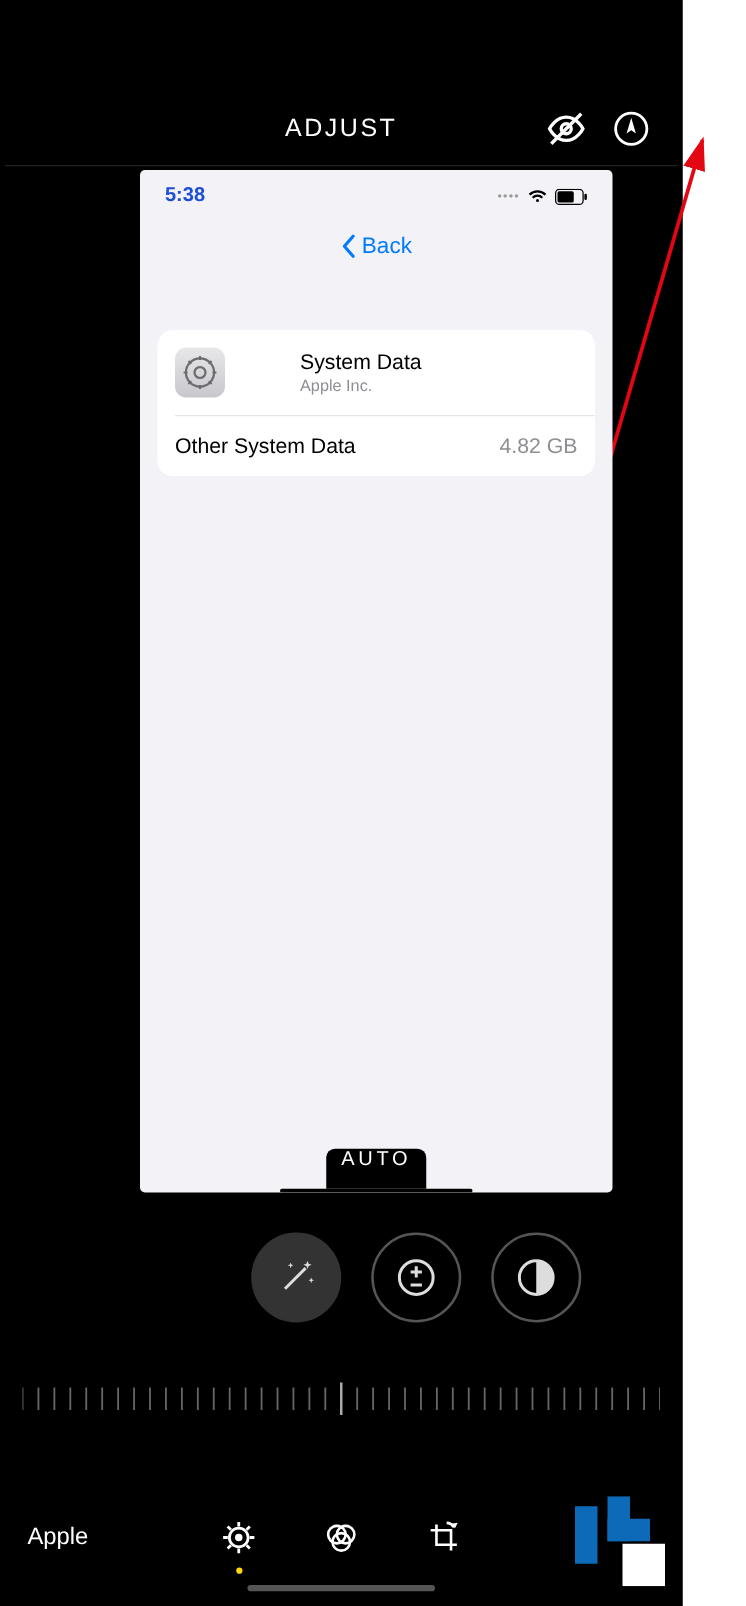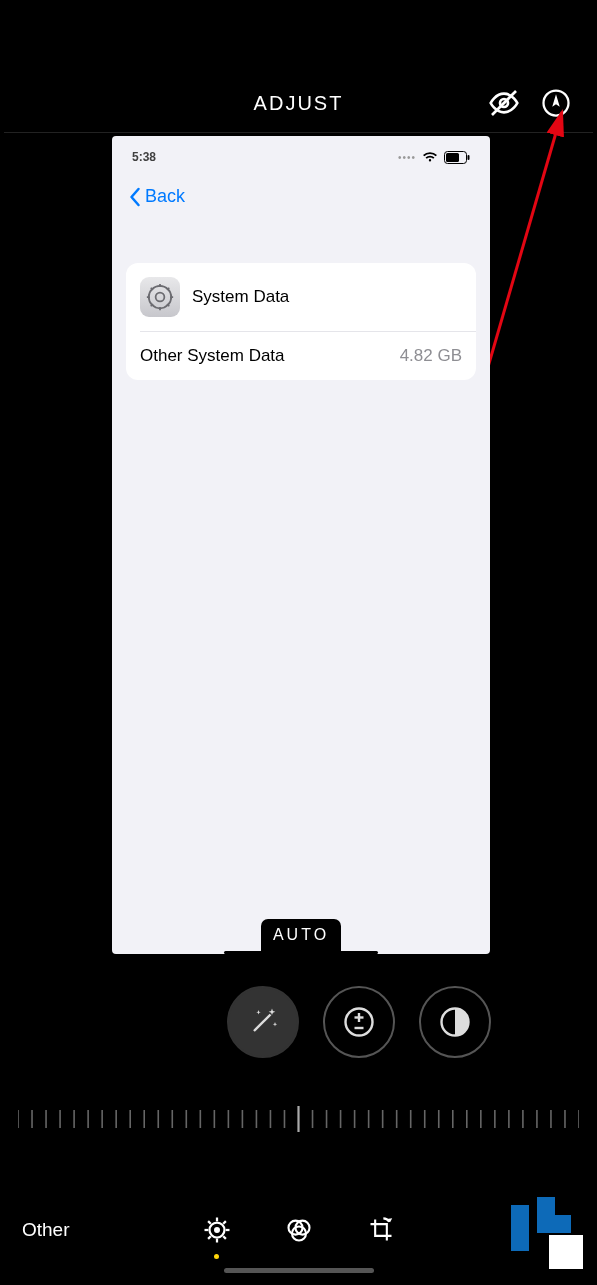--- a/index.html
+++ b/index.html
@@ -1,43 +1,43 @@
 <!DOCTYPE html>
 <html><head>
 <meta charset="utf-8">
 <style>
   * { box-sizing: border-box; margin: 0; padding: 0; }
   html, body { width: 597px; height: 1285px; background: #fff; font-family: -apple-system, "Helvetica Neue", Arial, sans-serif; overflow: hidden; }
-  .frame { width: 597px; height: 1285px; border: 4px solid #000; position: relative; background: #000; }
+  .frame { width: 546px; height: 1285px; border: 4px solid #000; position: relative; background: #000; }
   .topbar { position: absolute; top: 74px; left: 0; right: 0; height: 50px; display: flex; align-items: center; justify-content: center; }
   .topbar-title { color: #fff; font-size: 20px; letter-spacing: 2px; font-weight: 400; }
   .topbar-icons { position: absolute; right: 18px; top: 0; height: 50px; display: flex; align-items: center; gap: 14px; }
   .icon-btn { width: 38px; height: 38px; display: flex; align-items: center; justify-content: center; }
   .divider-top { position: absolute; top: 128px; left: 0; right: 0; height: 1px; background: #222; }
   .preview { position: absolute; top: 132px; left: 108px; width: 378px; height: 818px; background: #f2f2f7; border-radius: 4px; overflow: hidden; }
   .statusbar { height: 42px; display: flex; align-items: center; padding: 0 20px; justify-content: space-between; }
-  .status-time { font-size: 12px; font-weight: 600; color: #404040; }
+  .status-time { font-size: 16px; font-weight: 600; color: #1d4ed8; }
   .status-icons { display: flex; align-items: center; gap: 6px; }
-  .navbar { padding: 8px 16px 12px; }
+  .navbar { padding: 8px 16px 12px; text-align: center; }
   .back-btn { display: inline-flex; align-items: center; color: #007aff; font-size: 18px; }
   .back-btn svg { margin-right: 4px; }
   .card { background: #fff; border-radius: 12px; margin: 40px 14px 0; overflow: hidden; }
-  .card-row { display: flex; align-items: center; padding: 14px 14px; }
+  .card-row { display: flex; align-items: center; padding: 14px 14px; gap: 48px; }
   .app-icon { width: 40px; height: 40px; border-radius: 9px; background: linear-gradient(#e8e8ea,#c7c7cc); display: flex; align-items: center; justify-content: center; margin-right: 12px; }
   .app-icon svg { width: 30px; height: 30px; }
   .row-text { flex: 1; }
   .row-title { font-size: 17px; color: #000; }
   .row-sub { font-size: 13px; color: #8e8e93; margin-top: 1px; }
   .card-sep { height: 1px; background: #e5e5ea; margin-left: 14px; }
   .card-row2 { display: flex; align-items: flex-start; padding: 14px 14px; justify-content: space-between; }
   .row2-title { font-size: 17px; color: #000; }
   .row2-val { font-size: 17px; color: #8e8e93; }
   .footer-note { font-size: 12px; color: #8e8e93; padding: 8px 26px 0; line-height: 1.35; }
   .auto-pill { position: absolute; bottom: 0; left: 50%; transform: translateX(-50%); width: 154px; }
-  .auto-btn { width: 80px; height: 32px; background: #000; color: #fff; font-size: 16px; letter-spacing: 3px; border-radius: 7px 7px 0 0; margin: 0 auto; display: flex; align-items: center; justify-content: center; font-weight: 500; }
+  .auto-btn { width: 80px; height: 32px; background: #000; color: #fff; font-size: 16px; letter-spacing: 3px; border-radius: 7px 7px 0 0; margin: 0 auto; display: flex; align-items: flex-start; justify-content: center; font-weight: 500; }
   .auto-line { height: 3px; background: #000; width: 100%; border-radius: 2px; }
   .arrow { position: absolute; pointer-events: none; }
   .tools-row { position: absolute; top: 982px; left: 0; right: 0; display: flex; justify-content: center; gap: 24px; align-items: center; padding-left: 120px; }
   .tool-circle { width: 72px; height: 72px; border-radius: 50%; border: 2px solid #555; display: flex; align-items: center; justify-content: center; }
   .tool-circle.active { background: #333; border-color: #333; }
   .tool-circle svg { width: 36px; height: 36px; }
   .ruler { position: absolute; top: 1098px; left: 14px; right: 14px; height: 34px; display: flex; align-items: center; }
   .ruler-inner { flex: 1; position: relative; height: 30px; }
   .bottombar { position: absolute; bottom: 26px; left: 0; right: 0; height: 50px; display: flex; align-items: center; padding: 0 18px; }
   .cancel-btn { color: #fff; font-size: 19px; }
@@ -118,20 +118,21 @@
                 <line x1="20" y1="12" x2="22.5" y2="12"></line>
                 <line x1="4.6" y1="4.6" x2="6.4" y2="6.4"></line>
                 <line x1="17.6" y1="17.6" x2="19.4" y2="19.4"></line>
                 <line x1="4.6" y1="19.4" x2="6.4" y2="17.6"></line>
                 <line x1="17.6" y1="6.4" x2="19.4" y2="4.6"></line>
               </g>
             </svg>
         </div>
         <div class="row-text">
           <div class="row-title">System Data</div>
+          <div class="row-sub">Apple Inc.</div>
         </div>
       </div>
       <div class="card-sep"></div>
       <div class="card-row2">
         <span class="row2-title">Other System Data</span>
         <span class="row2-val">4.82 GB</span>
       </div>
     </div>
     <div class="auto-pill">
       <div class="auto-btn">
@@ -208,21 +209,21 @@
           <line x1="504" y1="6" x2="504" y2="24"></line>
           <line x1="518" y1="6" x2="518" y2="24"></line>
           <line x1="532" y1="6" x2="532" y2="24"></line>
           <line x1="546" y1="6" x2="546" y2="24"></line>
           <line x1="560" y1="6" x2="560" y2="24"></line>
       </g>
     </svg>
   </div>
 
   <div class="bottombar">
-    <div class="cancel-btn">Other</div>
+    <div class="cancel-btn">Apple</div>
     <div class="bottom-tools">
       <div class="bottom-tool active">
         <svg viewBox="0 0 24 24" width="30" height="30" fill="none" stroke="#fff" stroke-width="1.8">
           <circle cx="12" cy="12" r="6"></circle>
           <circle cx="12" cy="12" r="1.5" fill="#fff"></circle>
           <line x1="12" y1="2" x2="12" y2="5"></line>
             <line x1="12" y1="19" x2="12" y2="22"></line>
           <line x1="2" y1="12" x2="5" y2="12"></line>
             <line x1="19" y1="12" x2="22" y2="12"></line>
           <line x1="4.9" y1="4.9" x2="7" y2="7"></line>

